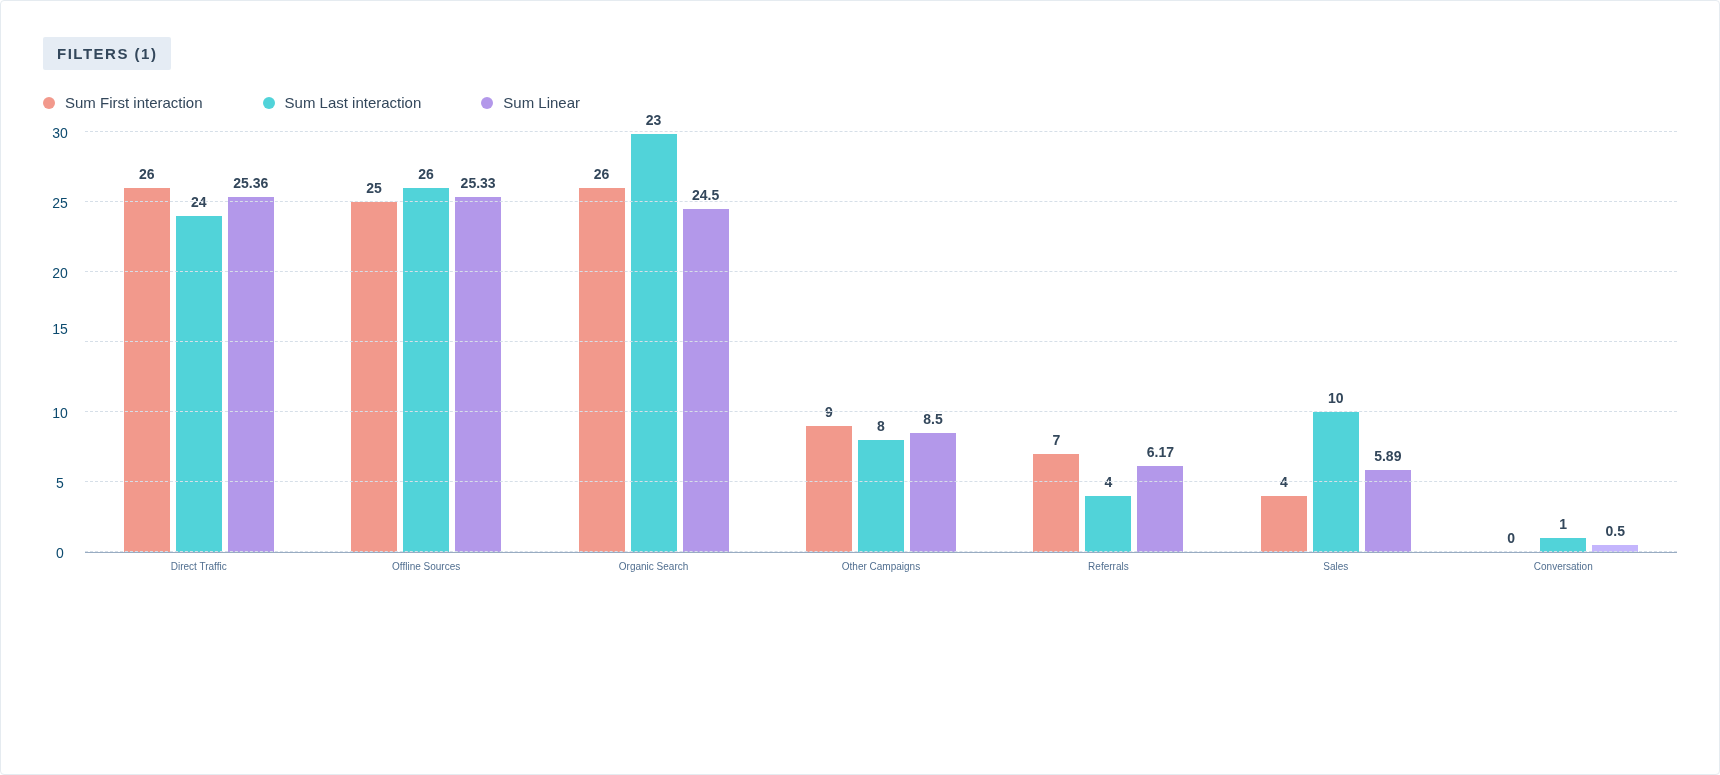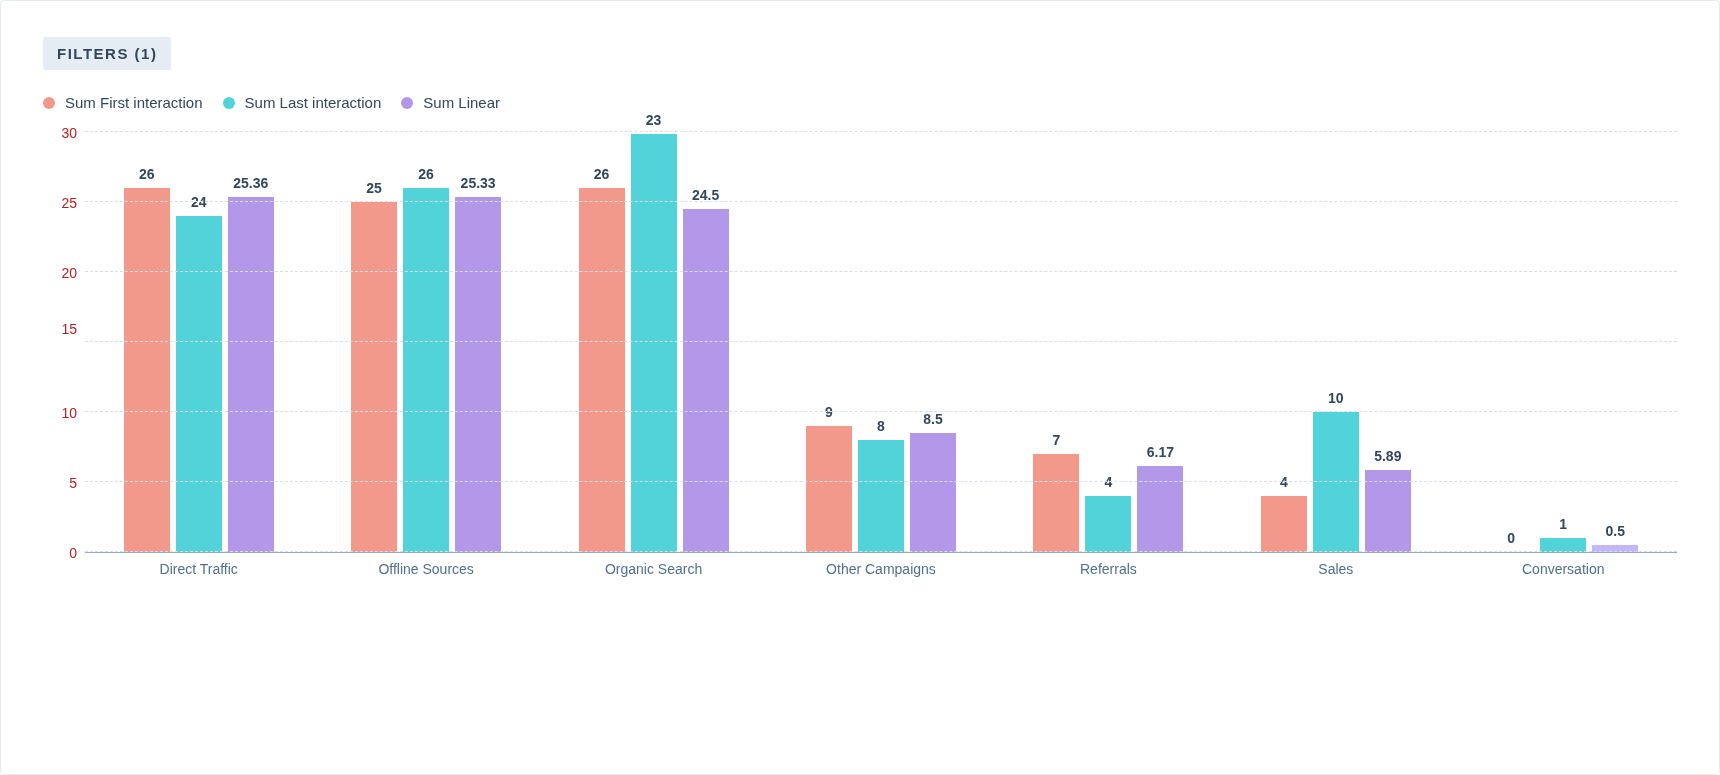--- a/index.html
+++ b/index.html
@@ -25,21 +25,21 @@
     font-weight: 700;
     font-size: 15px;
     letter-spacing: 1.5px;
     padding: 8px 14px;
     border-radius: 2px;
     cursor: pointer;
   }
   .legend {
     margin-top: 24px;
     display: flex;
-    gap: 20px;
+    gap: 60px;
     align-items: center;
     font-size: 15px;
     color: #33475b;
   }
   .legend-item { display: flex; align-items: center; gap: 10px; cursor: pointer; }
   .dot { width: 12px; height: 12px; border-radius: 50%; display: inline-block; }
   .chart-wrap {
     position: relative;
     margin-top: 22px;
     height: 510px;
@@ -49,22 +49,22 @@
     position: relative;
     width: 42px;
     height: 420px;
     margin-top: 0;
   }
   .y-tick {
     position: absolute;
     right: 8px;
     transform: translateY(50%);
     font-size: 14px;
-    color: #b91c1c;
-    text-align: right;
+    color: #0c4a6e;
+    text-align: center;
     width: 34px;
   }
   .plot {
     position: relative;
     flex: 1;
     height: 420px;
     border-bottom: 1px solid #99acc2;
   }
   .gridline {
     position: absolute;
@@ -100,21 +100,21 @@
   }
   .x-labels {
     position: absolute;
     left: 42px; right: 0;
     top: 428px;
     display: flex;
   }
   .x-label {
     flex: 1;
     text-align: center;
-    font-size: 14px;
+    font-size: 10px;
     color: #516f90;
   }
   .x-title {
     position: absolute;
     left: 0; right: 0;
     top: 460px;
     text-align: center;
     font-size: 15px;
     font-weight: 700;
     color: #33475b;

